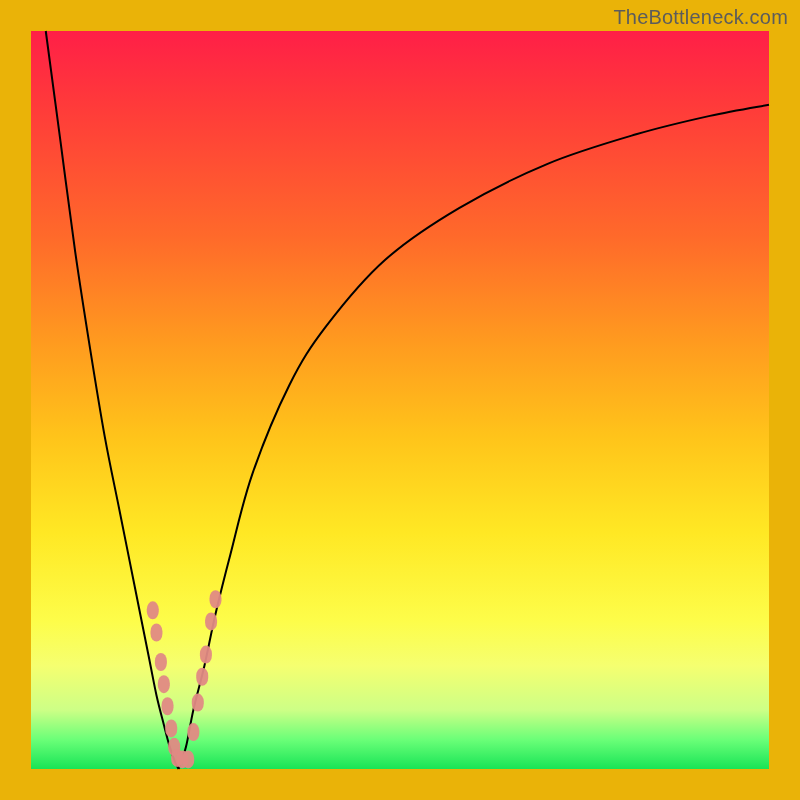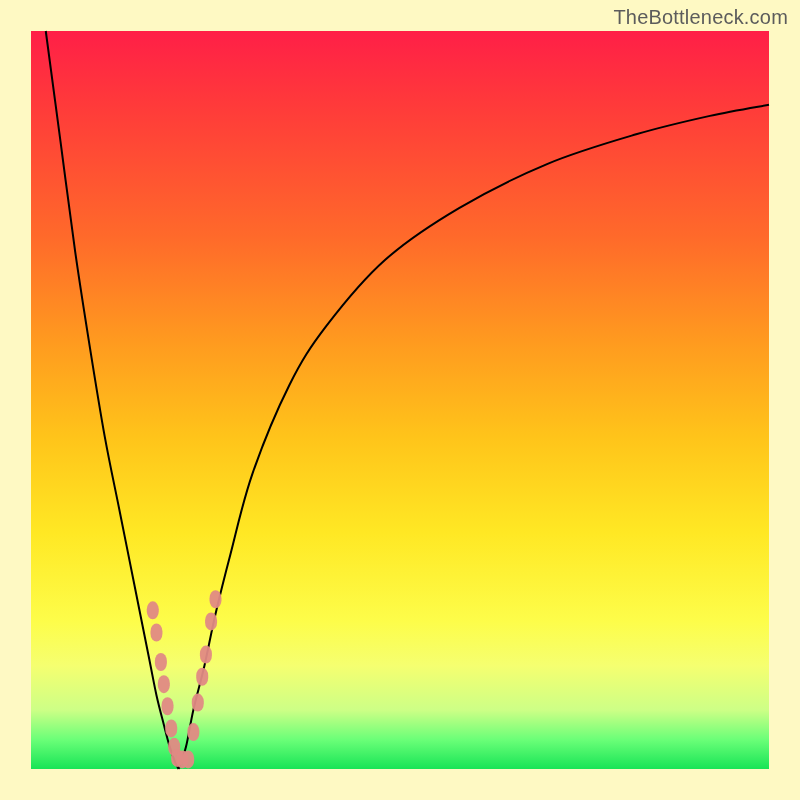--- a/index.html
+++ b/index.html
@@ -8,21 +8,21 @@
     width: 800px;
     height: 800px;
     overflow: hidden;
     background: #000;
     font-family: Arial, Helvetica, sans-serif;
   }
   .frame {
     position: absolute;
     left: 0; top: 0;
     width: 800px; height: 800px;
-    background: #fef9c3;
+    background: #eab308;
   }
   .plot-area {
     position: absolute;
     left: 31px;
     top: 31px;
     width: 738px;
     height: 738px;
     background: linear-gradient(to bottom,
       #ff1f47 0%,
       #ff3a3a 10%,

